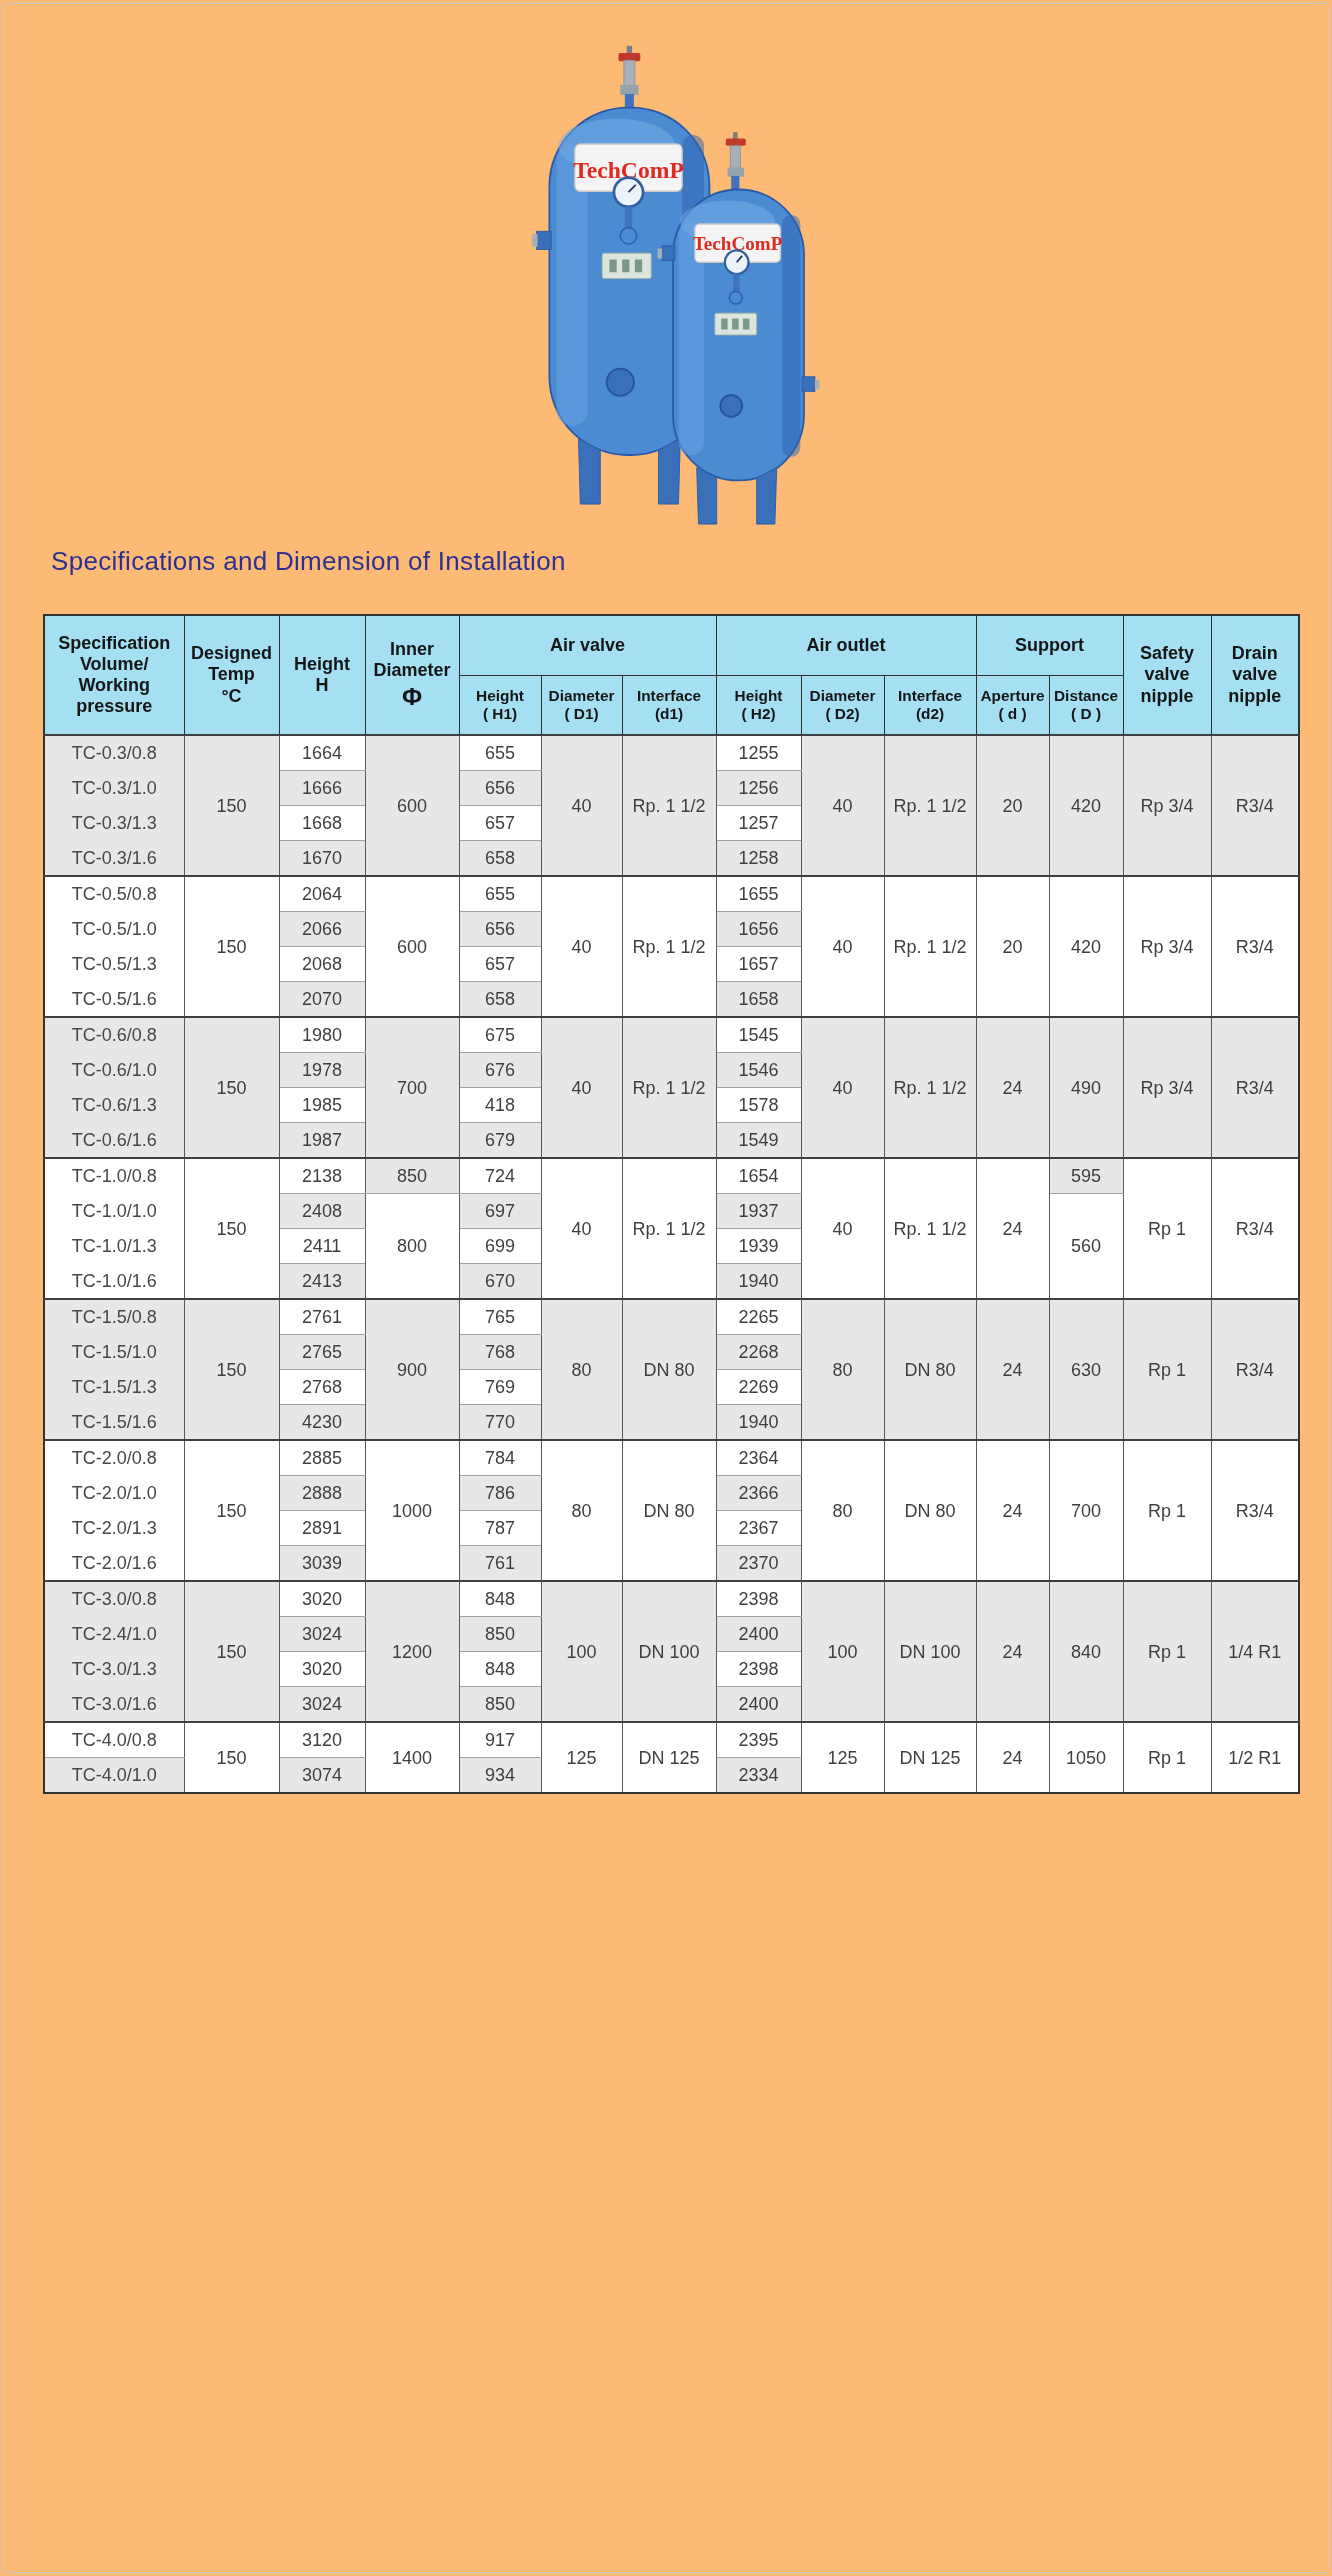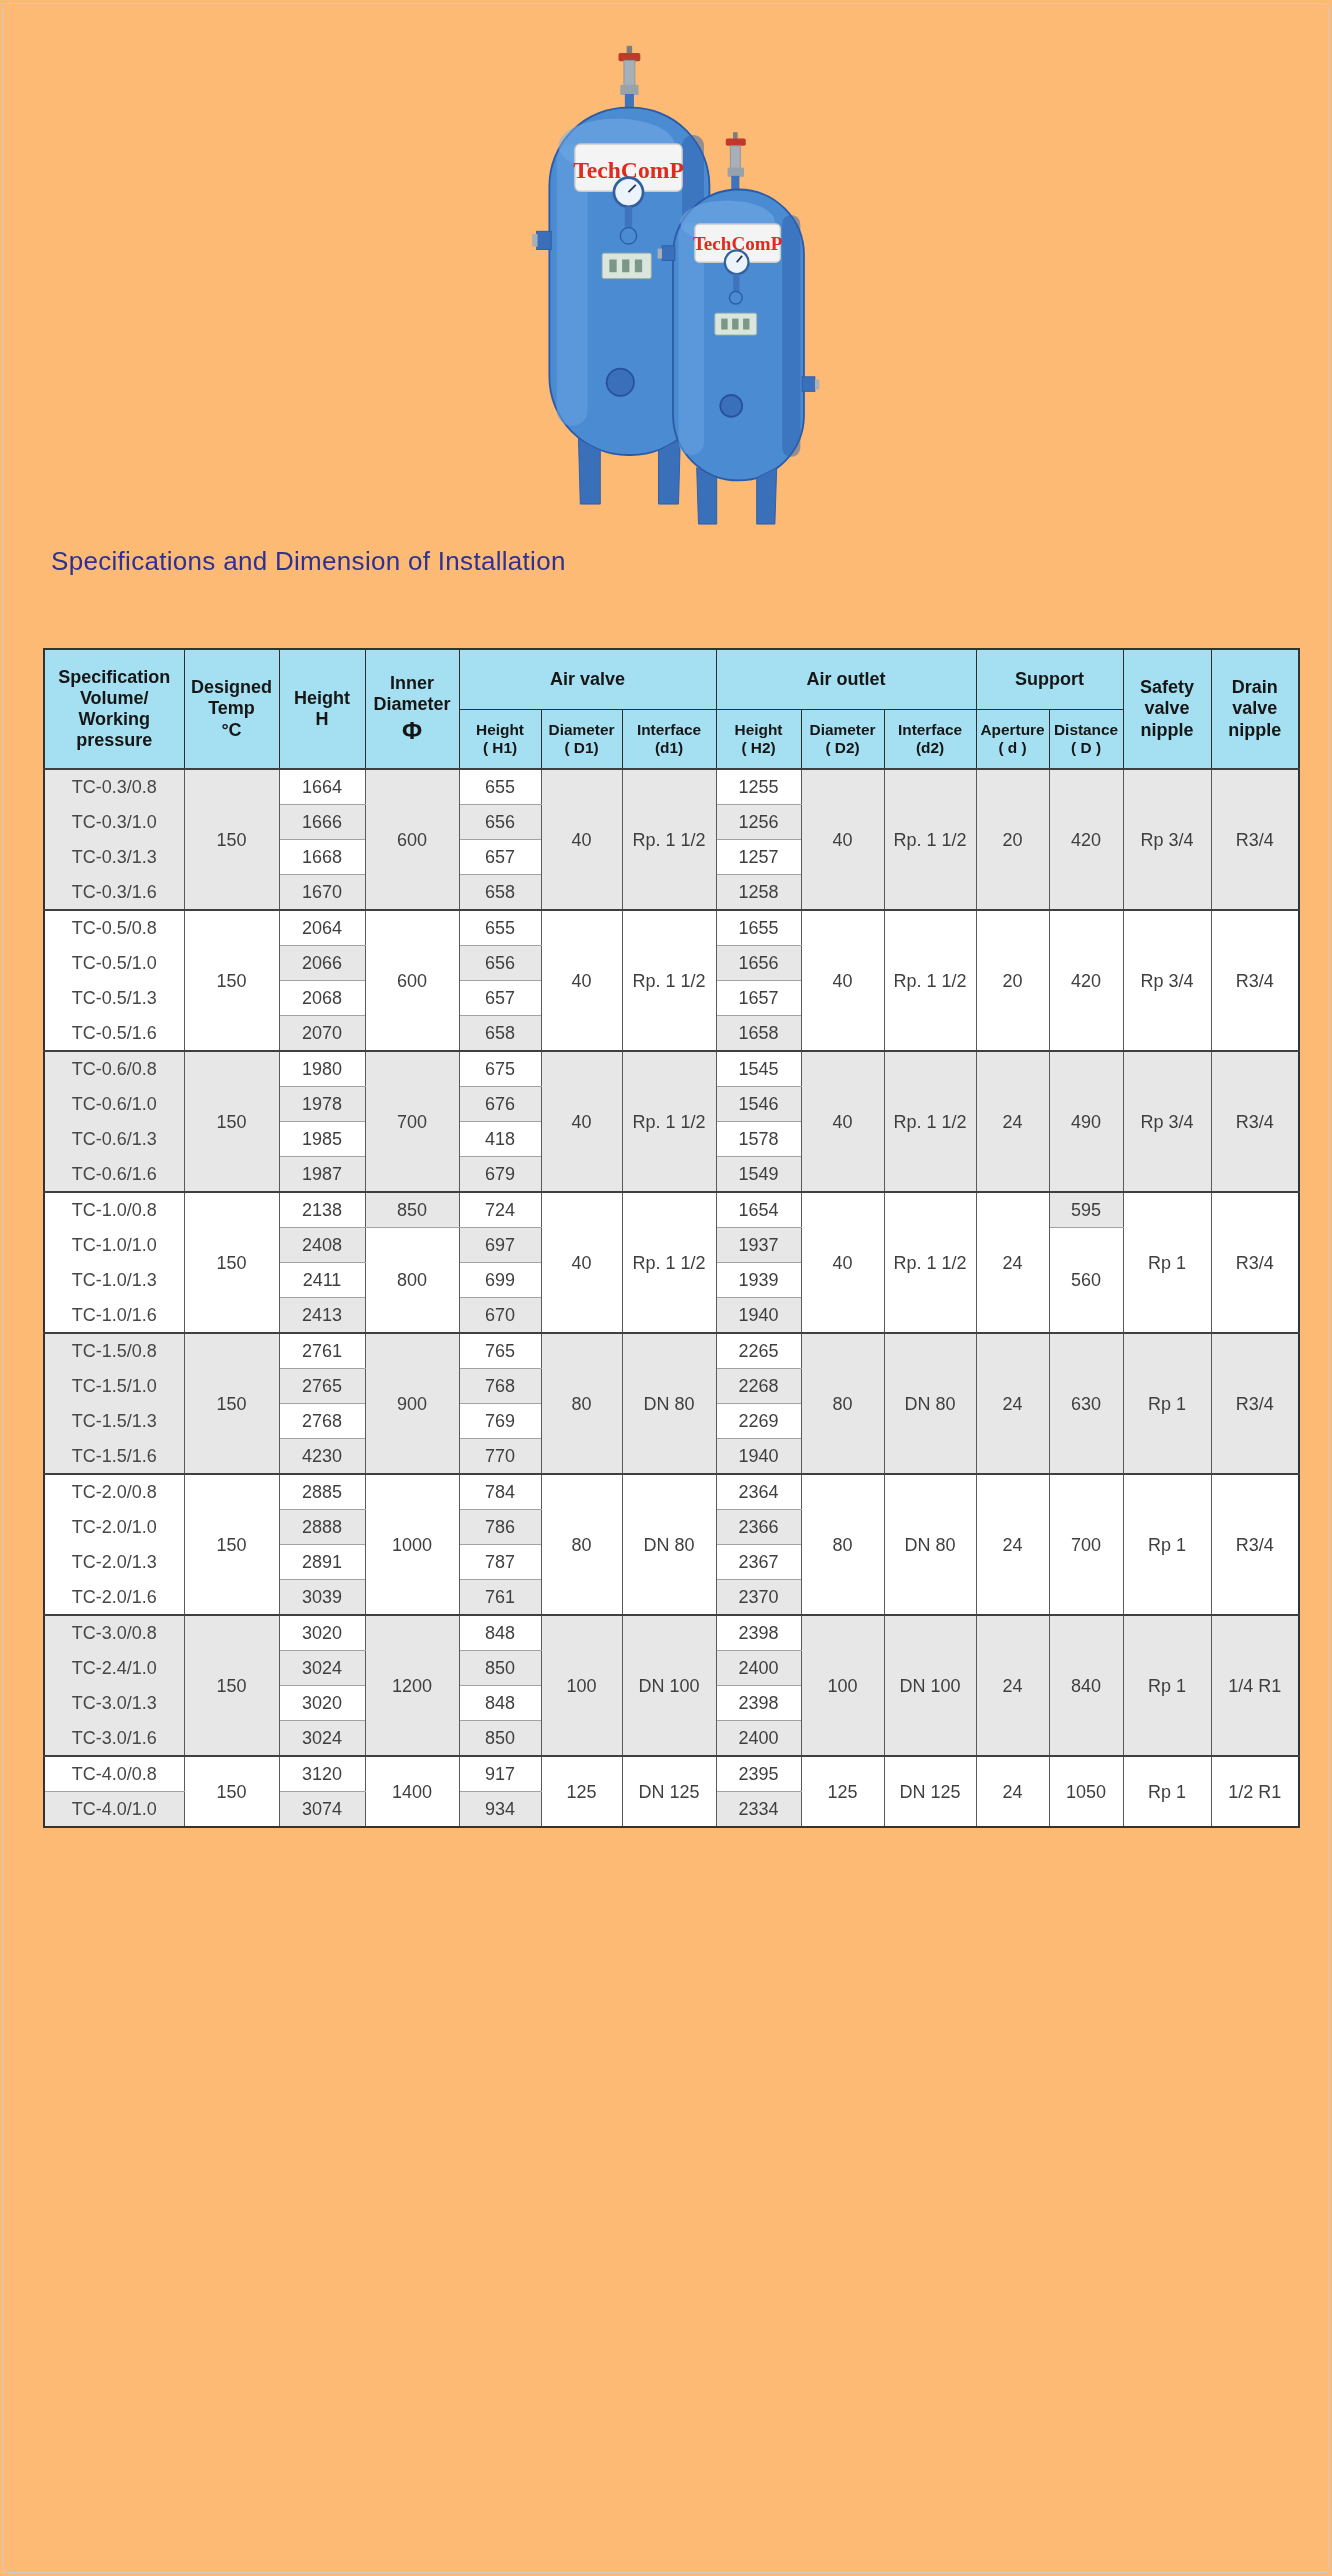--- a/index.html
+++ b/index.html
@@ -14,21 +14,21 @@
   .photo {
     position:absolute; left:502px; top:44px; width:373px; height:491px;
   }
   .page-title {
     position:absolute; left:39px; top:546px;
     font-size:26px; font-weight:normal; color:#2e3192; letter-spacing:0.3px;
     white-space:nowrap;
     margin-left:12px;
   }
   table.spec-table {
-    position:absolute; left:43px; top:648px; width:1255px;
+    position:absolute; left:43px; top:614px; width:1255px;
     border-collapse:collapse; table-layout:fixed;
     font-size:18px; color:#3f3f3f;
     border:2.3px solid #333333;
   }
   .spec-table th {
     background:#a4e0f1; border:1.4px solid #2f2f2f;
     font-weight:bold; color:#161616; text-align:center; vertical-align:middle;
     padding:1.8px 0; line-height:1.18;
   }
   .spec-table thead tr.top th { font-size:18px; height:55px; }

